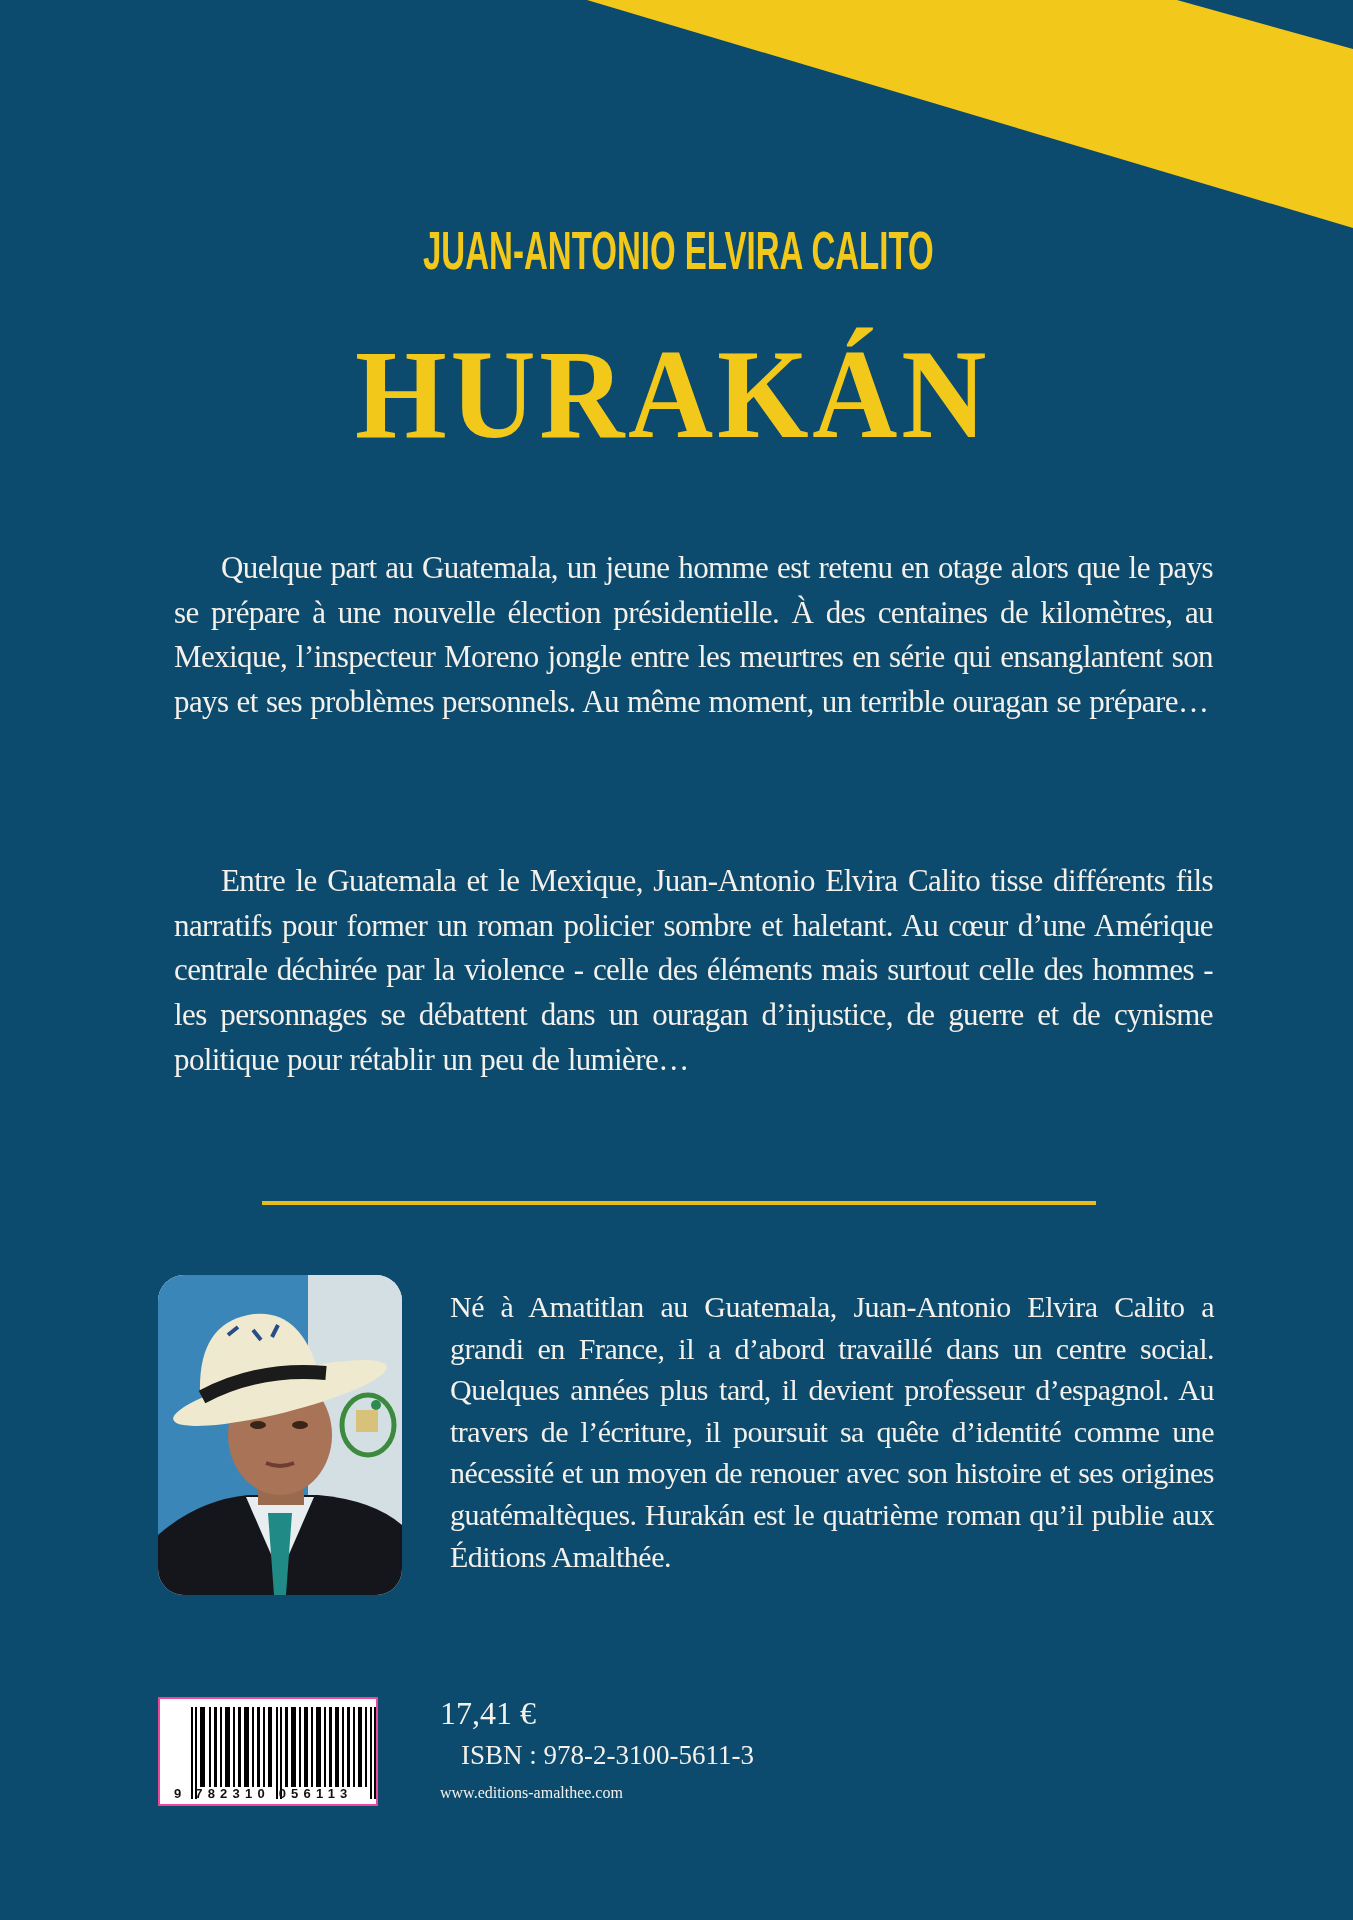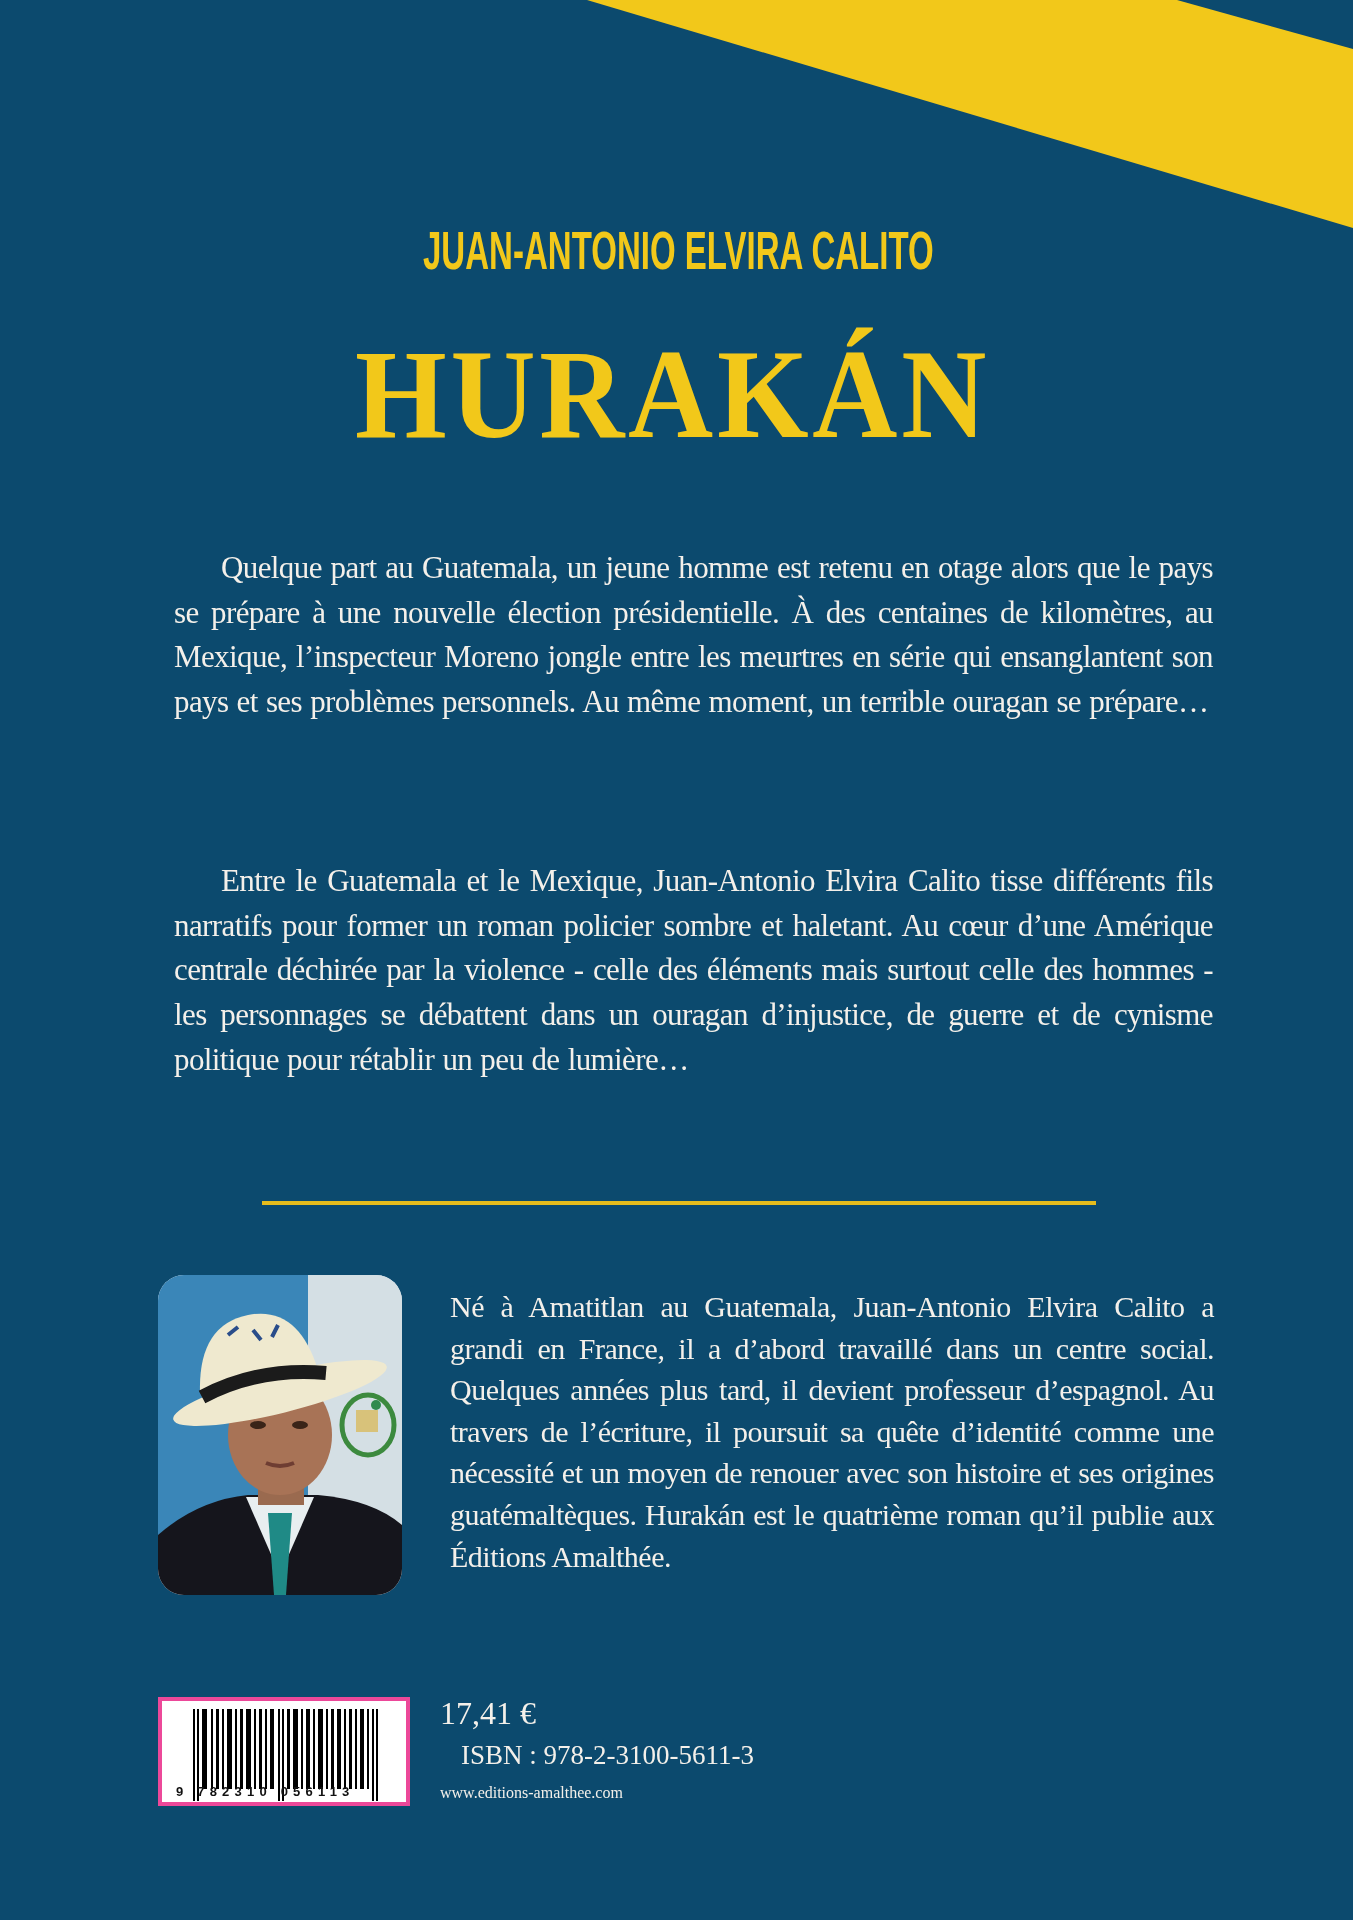--- a/index.html
+++ b/index.html
@@ -41,22 +41,22 @@
     position: absolute; left: 158px; top: 1275px; width: 244px; height: 320px;
     border-radius: 26px; overflow: hidden; background: #7aa0c0;
   }
   .bio {
     position: absolute; left: 434px; top: 1270px; width: 764px;
     font-family: "Liberation Serif", serif; color: #f4f0ea;
     font-size: 30px; line-height: 41.6px; text-align: justify;
     text-align-last: left; letter-spacing: -0.5px; margin: 16px;
   }
   .barcode {
-    position: absolute; left: 158px; top: 1697px; width: 252px; height: 109px;
-    background: #ffffff; border: 4px solid #ec4899; box-sizing: border-box;
+    position: absolute; left: 158px; top: 1697px; width: 220px; height: 109px;
+    background: #ffffff; border: 2px solid #ec4899; box-sizing: border-box;
   }
   .barcode svg { position: absolute; left: 0; top: 0; }
   .barcode-digits {
     position: absolute; left: 14px; bottom: 3px; width: 220px;
     font-family: "Liberation Sans", sans-serif; font-weight: bold;
     font-size: 13px; color: #111; letter-spacing: 5.2px; white-space: nowrap;
     background: transparent;
   }
   .price {
     position: absolute; left: 440px; top: 1693px;

